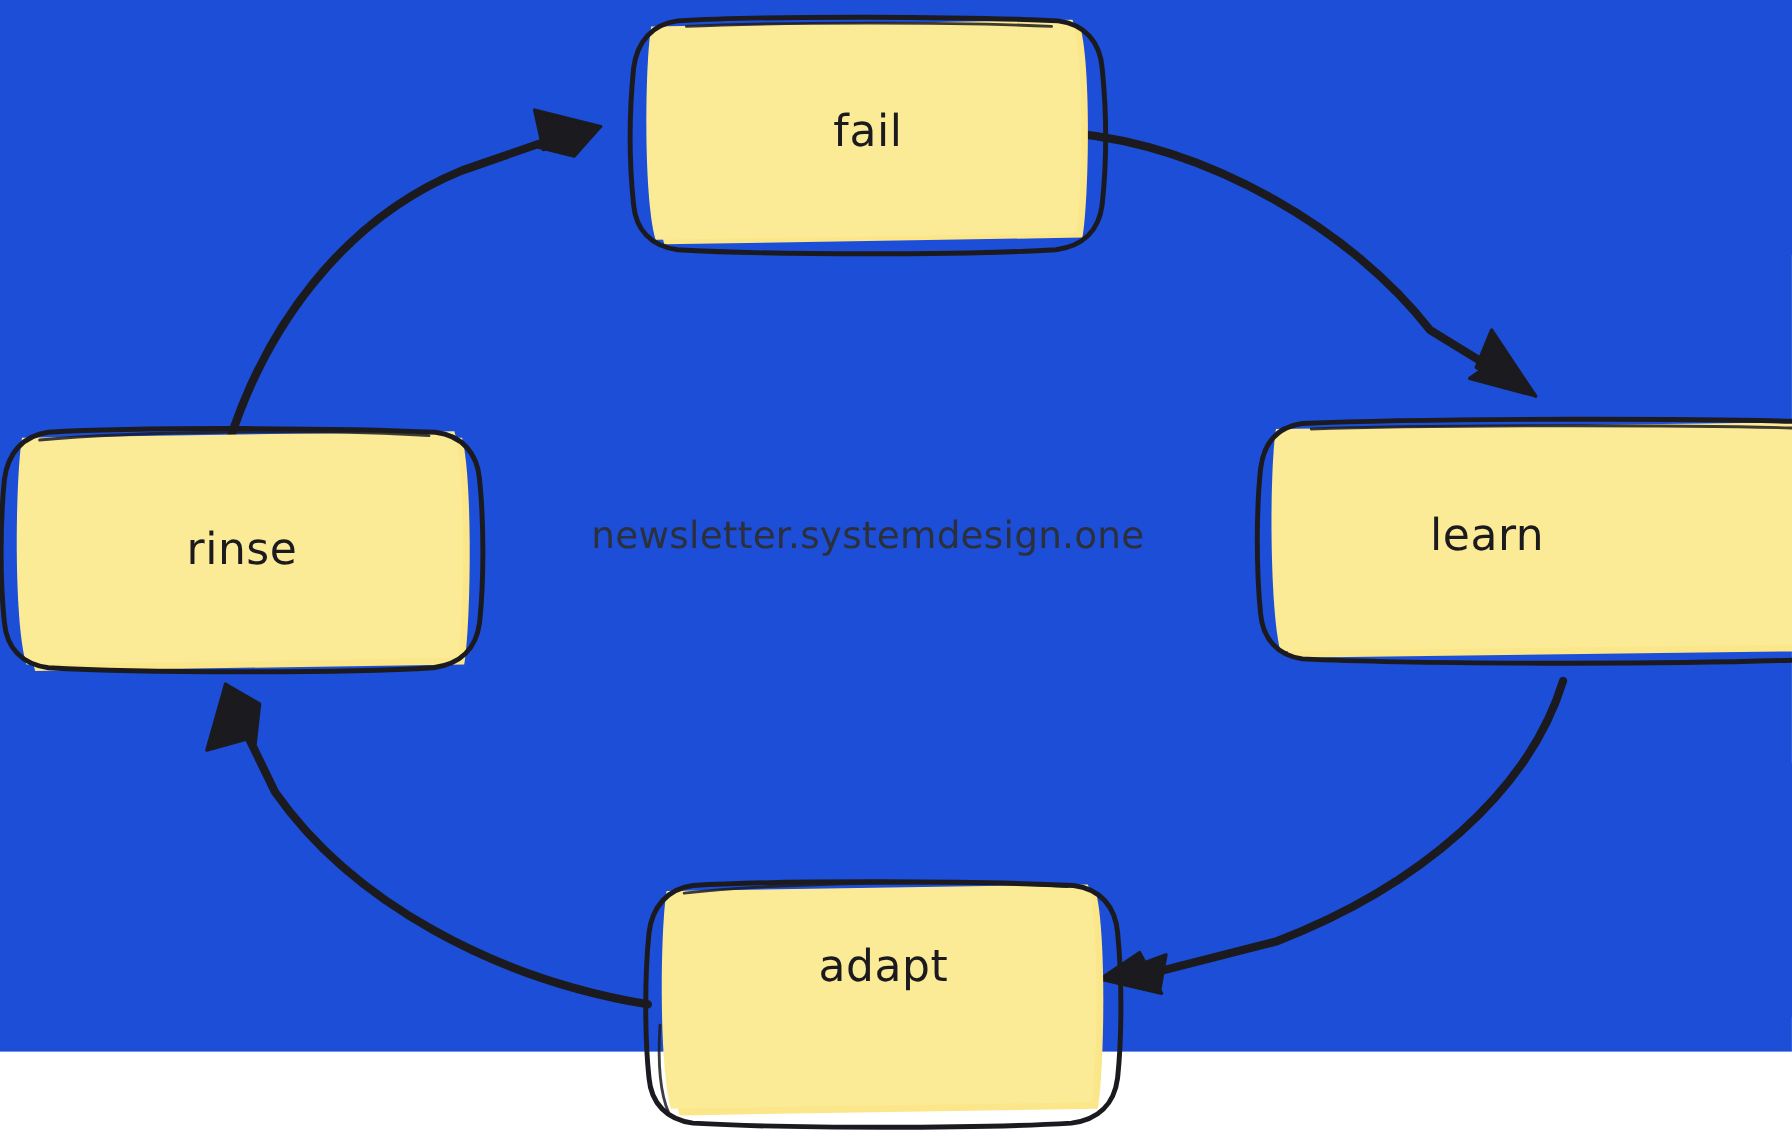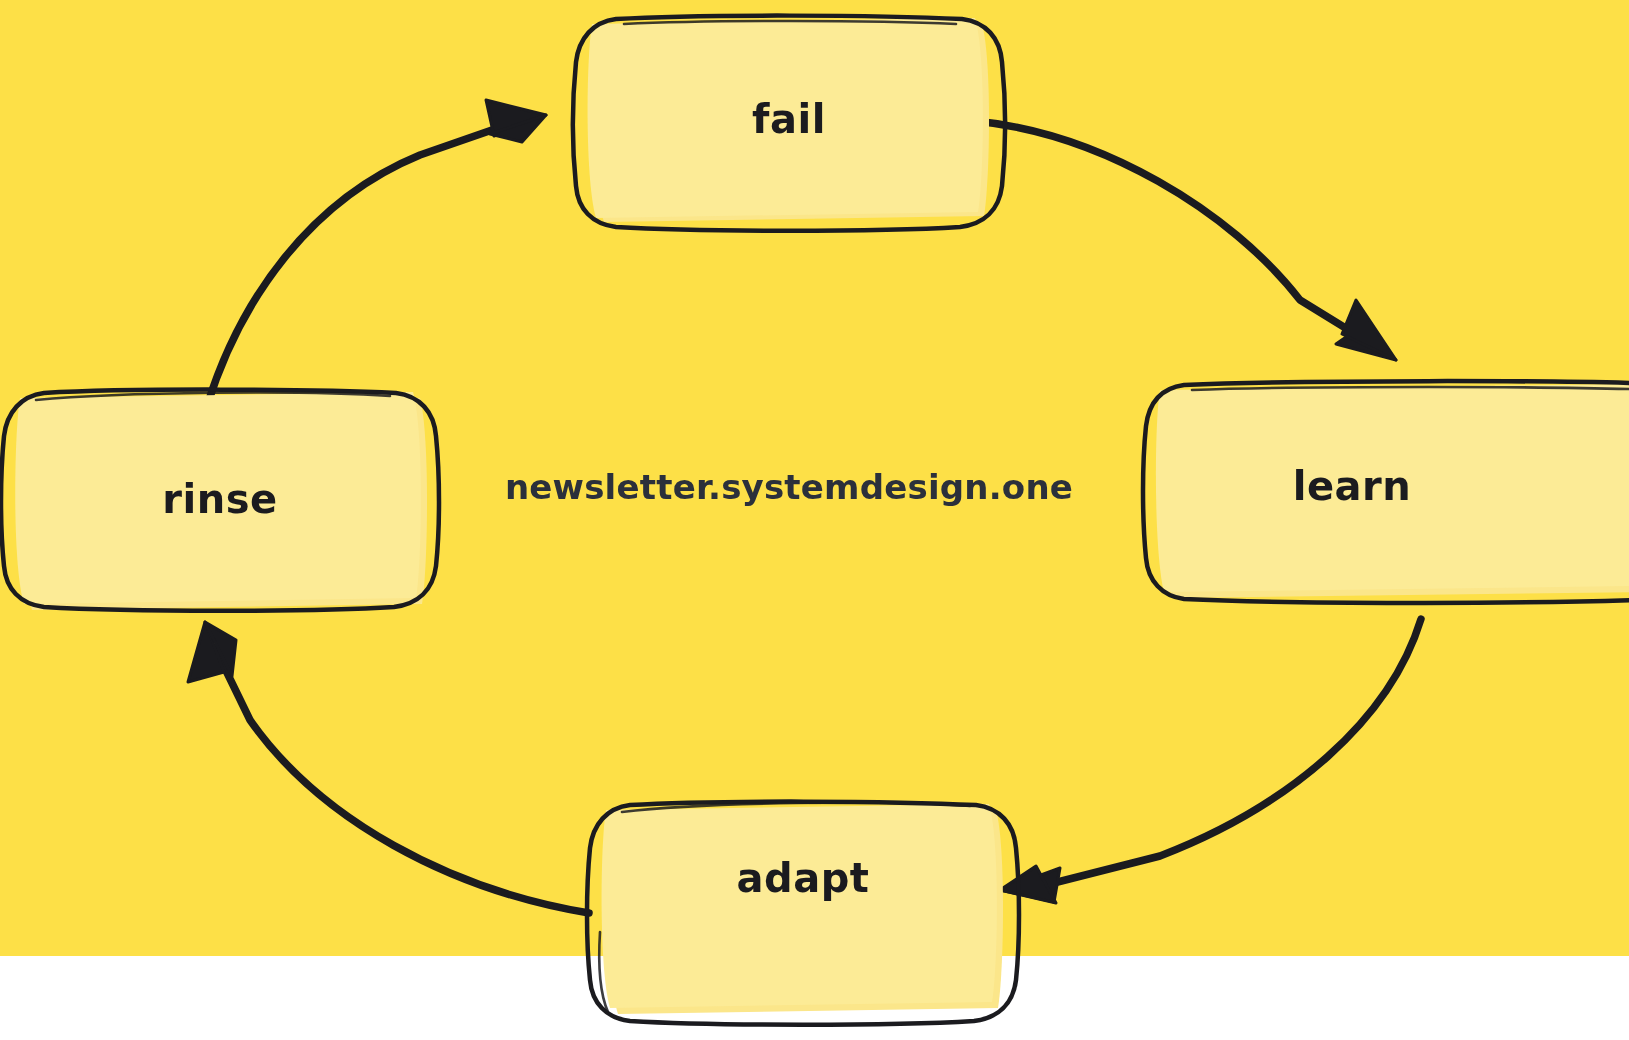--- a/index.html
+++ b/index.html
@@ -10,22 +10,21 @@
   body {
     width: 1629px;
     height: 1040px;
     overflow: hidden;
     font-family: "DejaVu Sans", sans-serif;
   }
   #canvas-root {
     position: relative;
     width: 1629px;
     height: 956px;
-    background: #fde047;
-    font-weight: bold;
+    background: #1d4ed8;
   }
   svg.diagram-svg {
     position: absolute;
     top: 0;
     left: 0;
     width: 1629px;
     height: 1040px;
     display: block;
   }
   .node-label {

